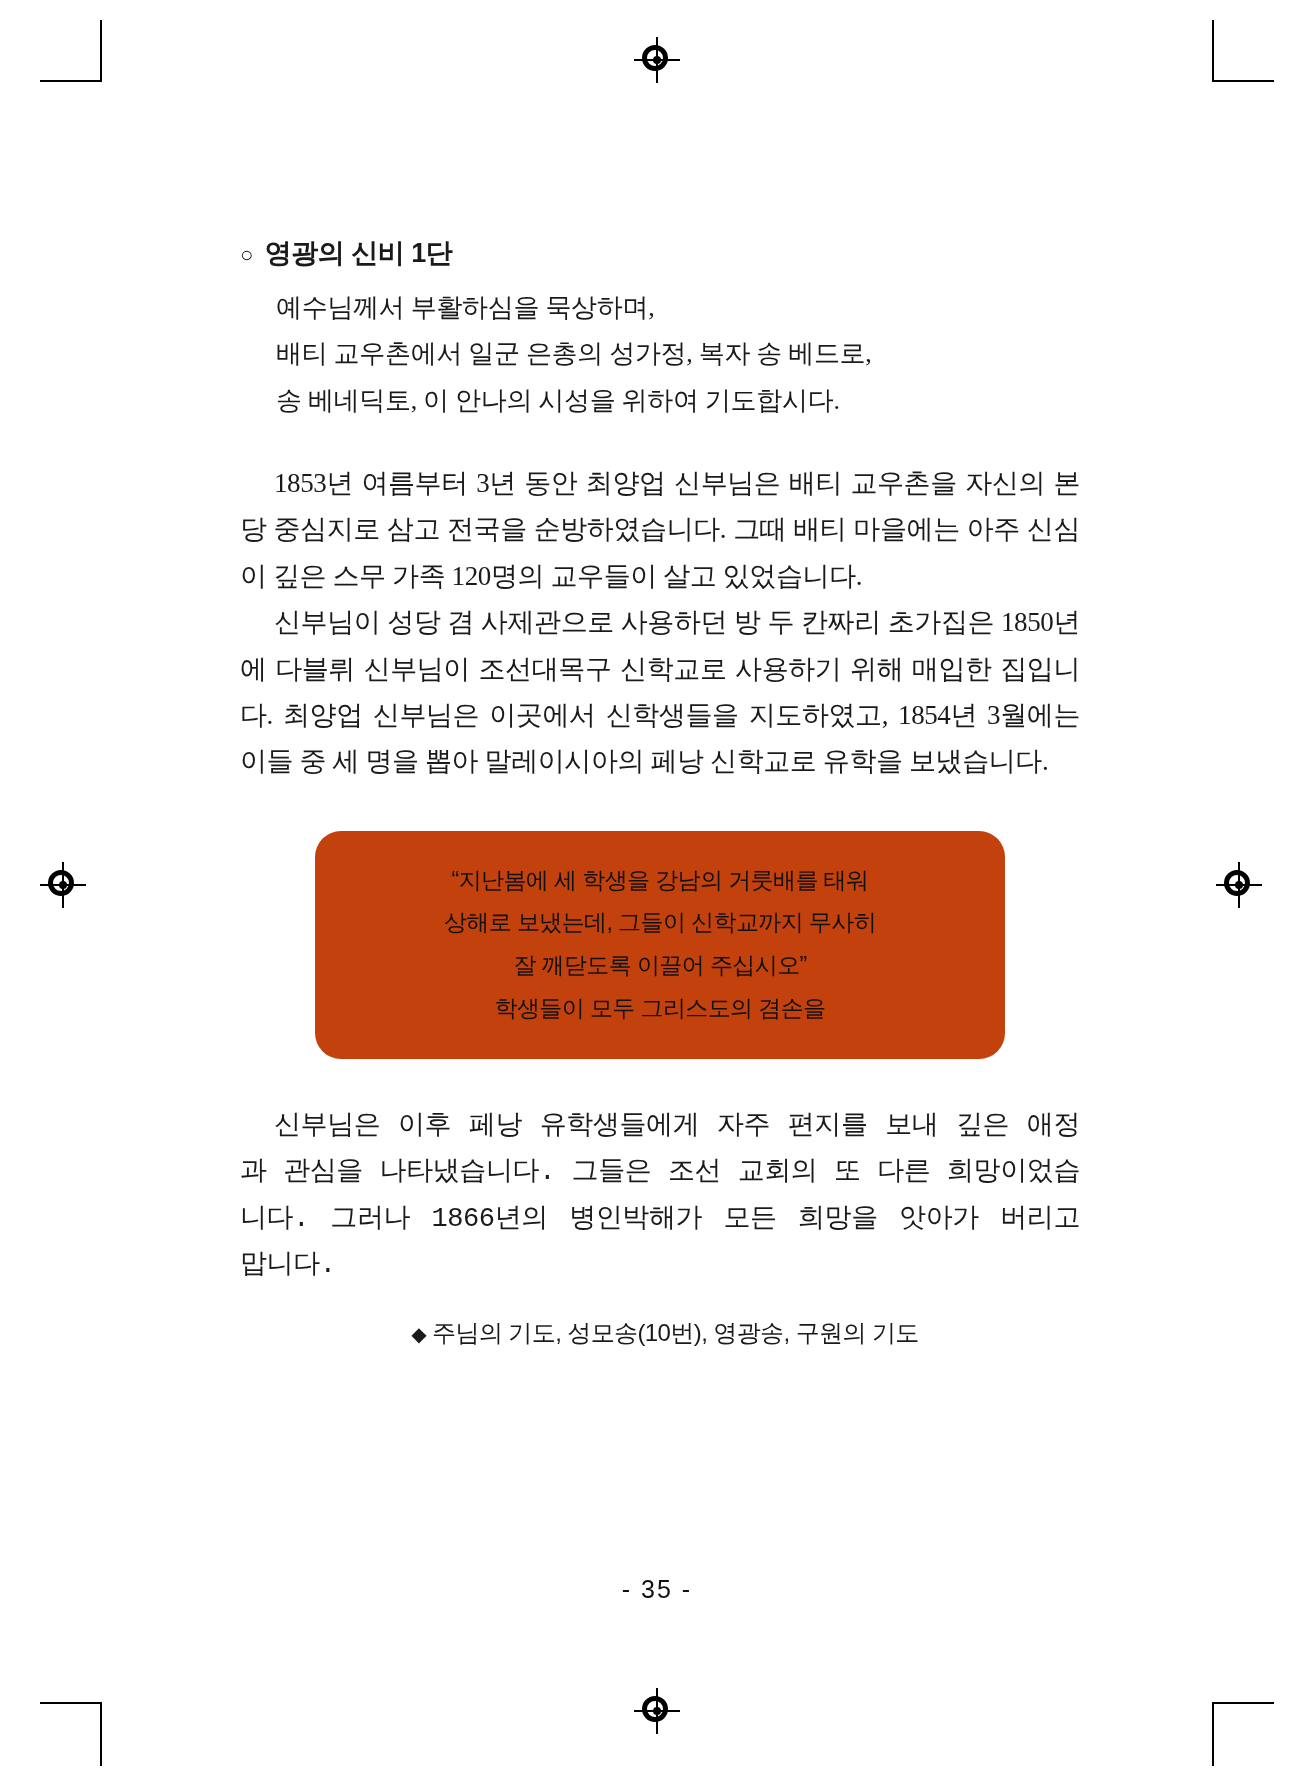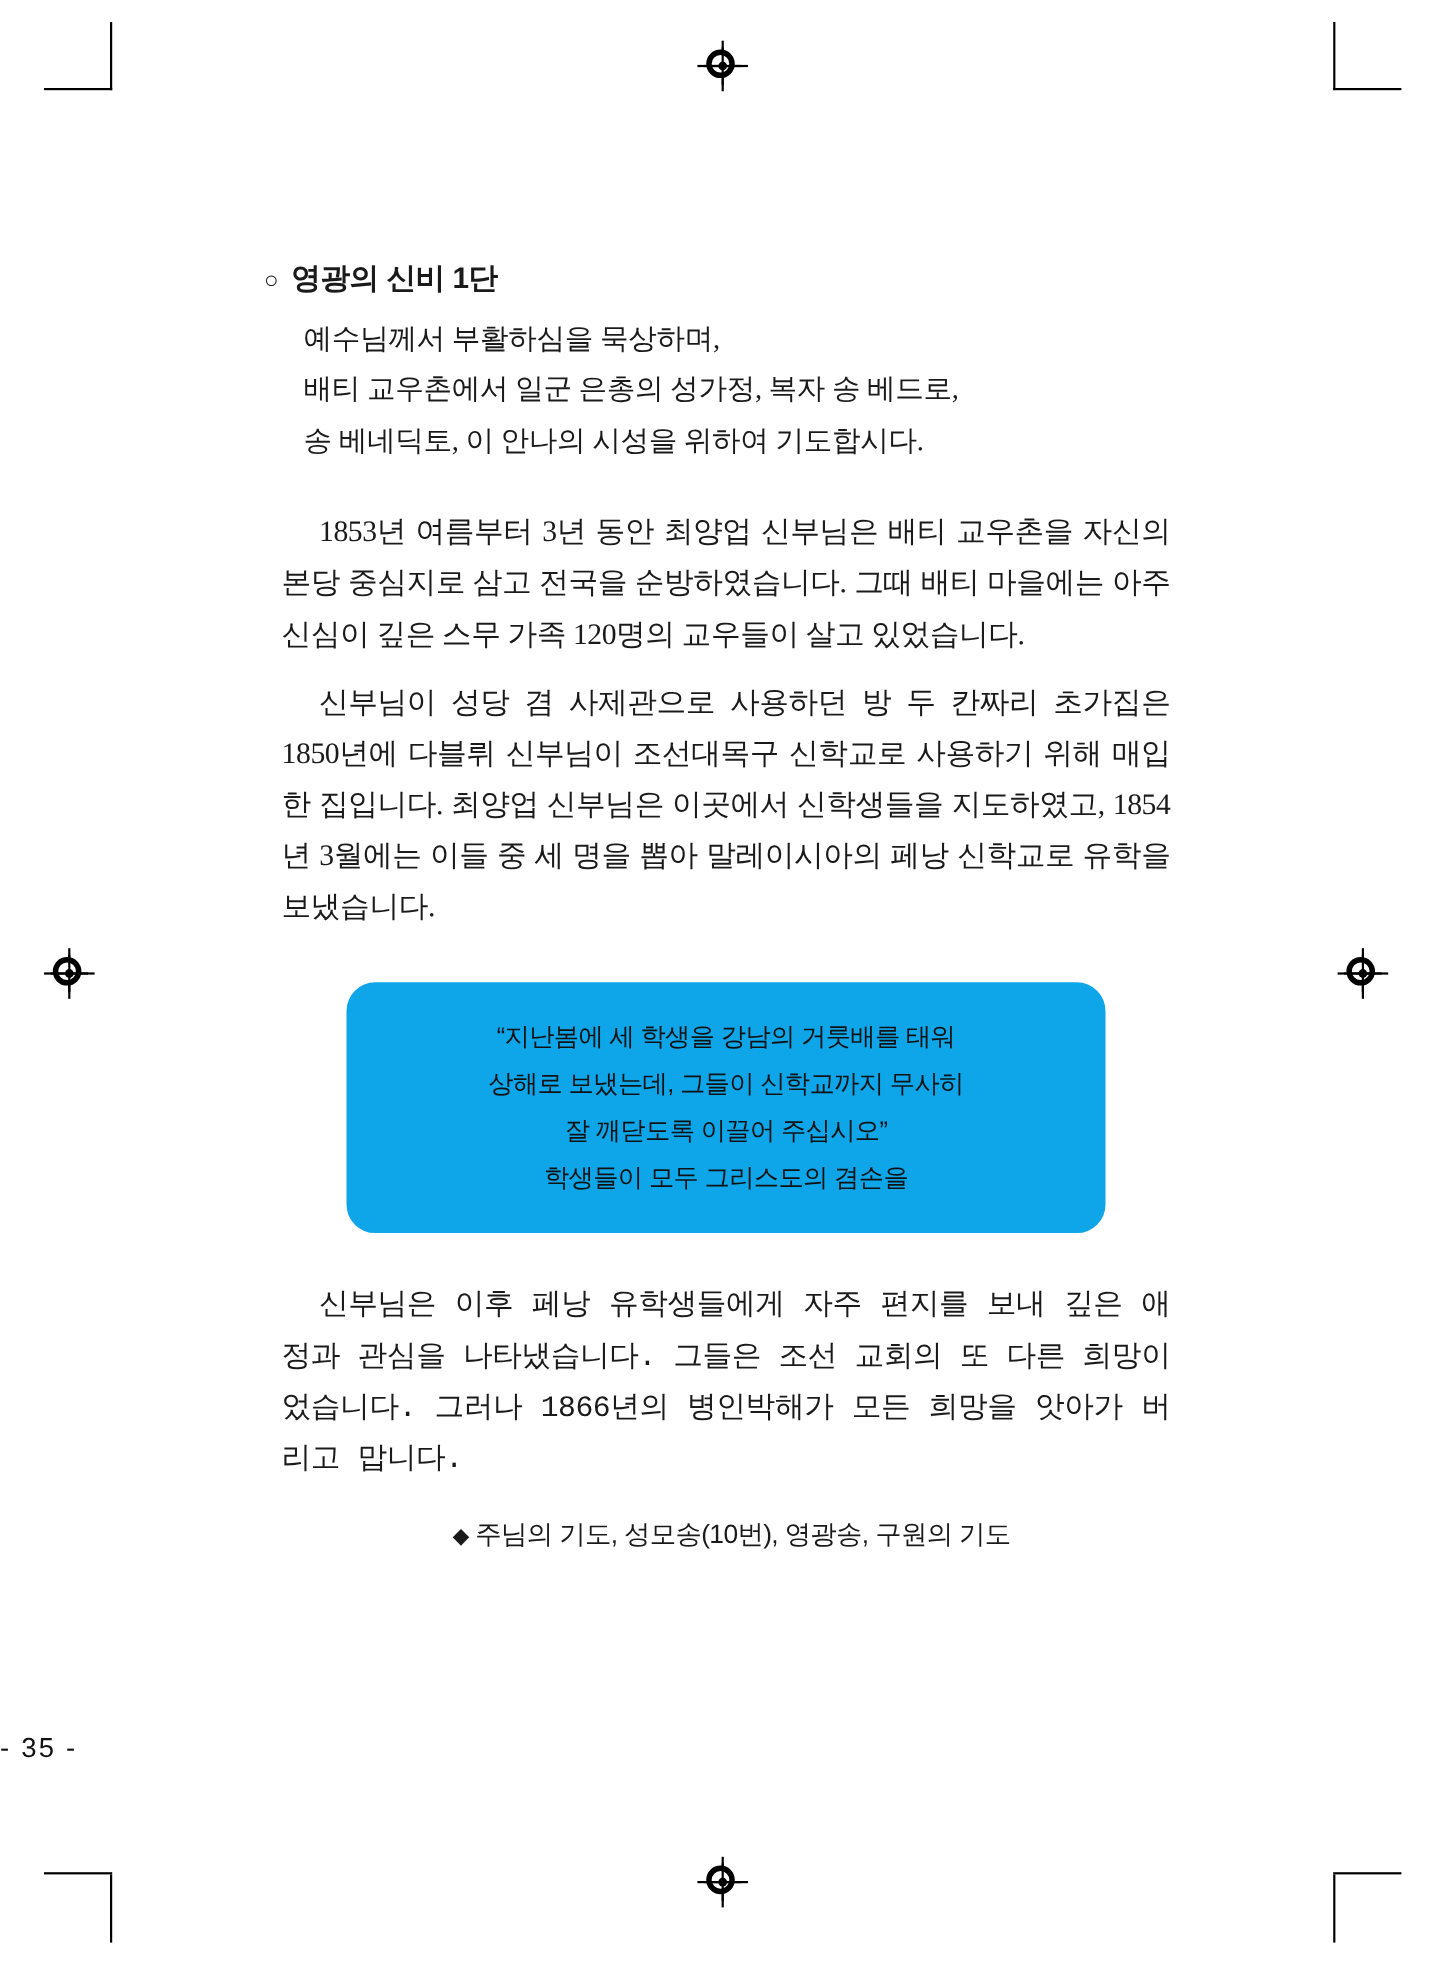--- a/index.html
+++ b/index.html
@@ -95,28 +95,28 @@
   }
 
   .body-block {
     margin-top: 36px;
     font-size: 27px;
     line-height: 1.72;
     text-align: justify;
     letter-spacing: -0.4px;
   }
   .body-block p {
-    margin: 16px;
+    margin: 0;
     text-indent: 34px;
   }
 
   .quote-box {
     margin: 46px auto 0 auto;
     width: 690px;
-    background: #0ea5e9;
+    background: #c2410c;
     border-radius: 26px;
     padding: 28px 30px 30px 30px;
     box-sizing: border-box;
     text-align: center;
     font-family: "Liberation Sans", sans-serif;
     font-size: 23px;
     line-height: 1.85;
     letter-spacing: -0.6px;
     color: #111;
   }
@@ -138,21 +138,21 @@
   .prayer-line .diamond {
     font-size: 20px;
     margin-right: 6px;
   }
 
   .page-number {
     position: absolute;
     left: 0;
     right: 0;
     top: 1575px;
-    text-align: left;
+    text-align: center;
     font-family: "Liberation Sans", sans-serif;
     font-size: 25px;
     letter-spacing: 2px;
     color: #111;
   }
 </style>
 </head>
 <body>
 
 <div class="page">

